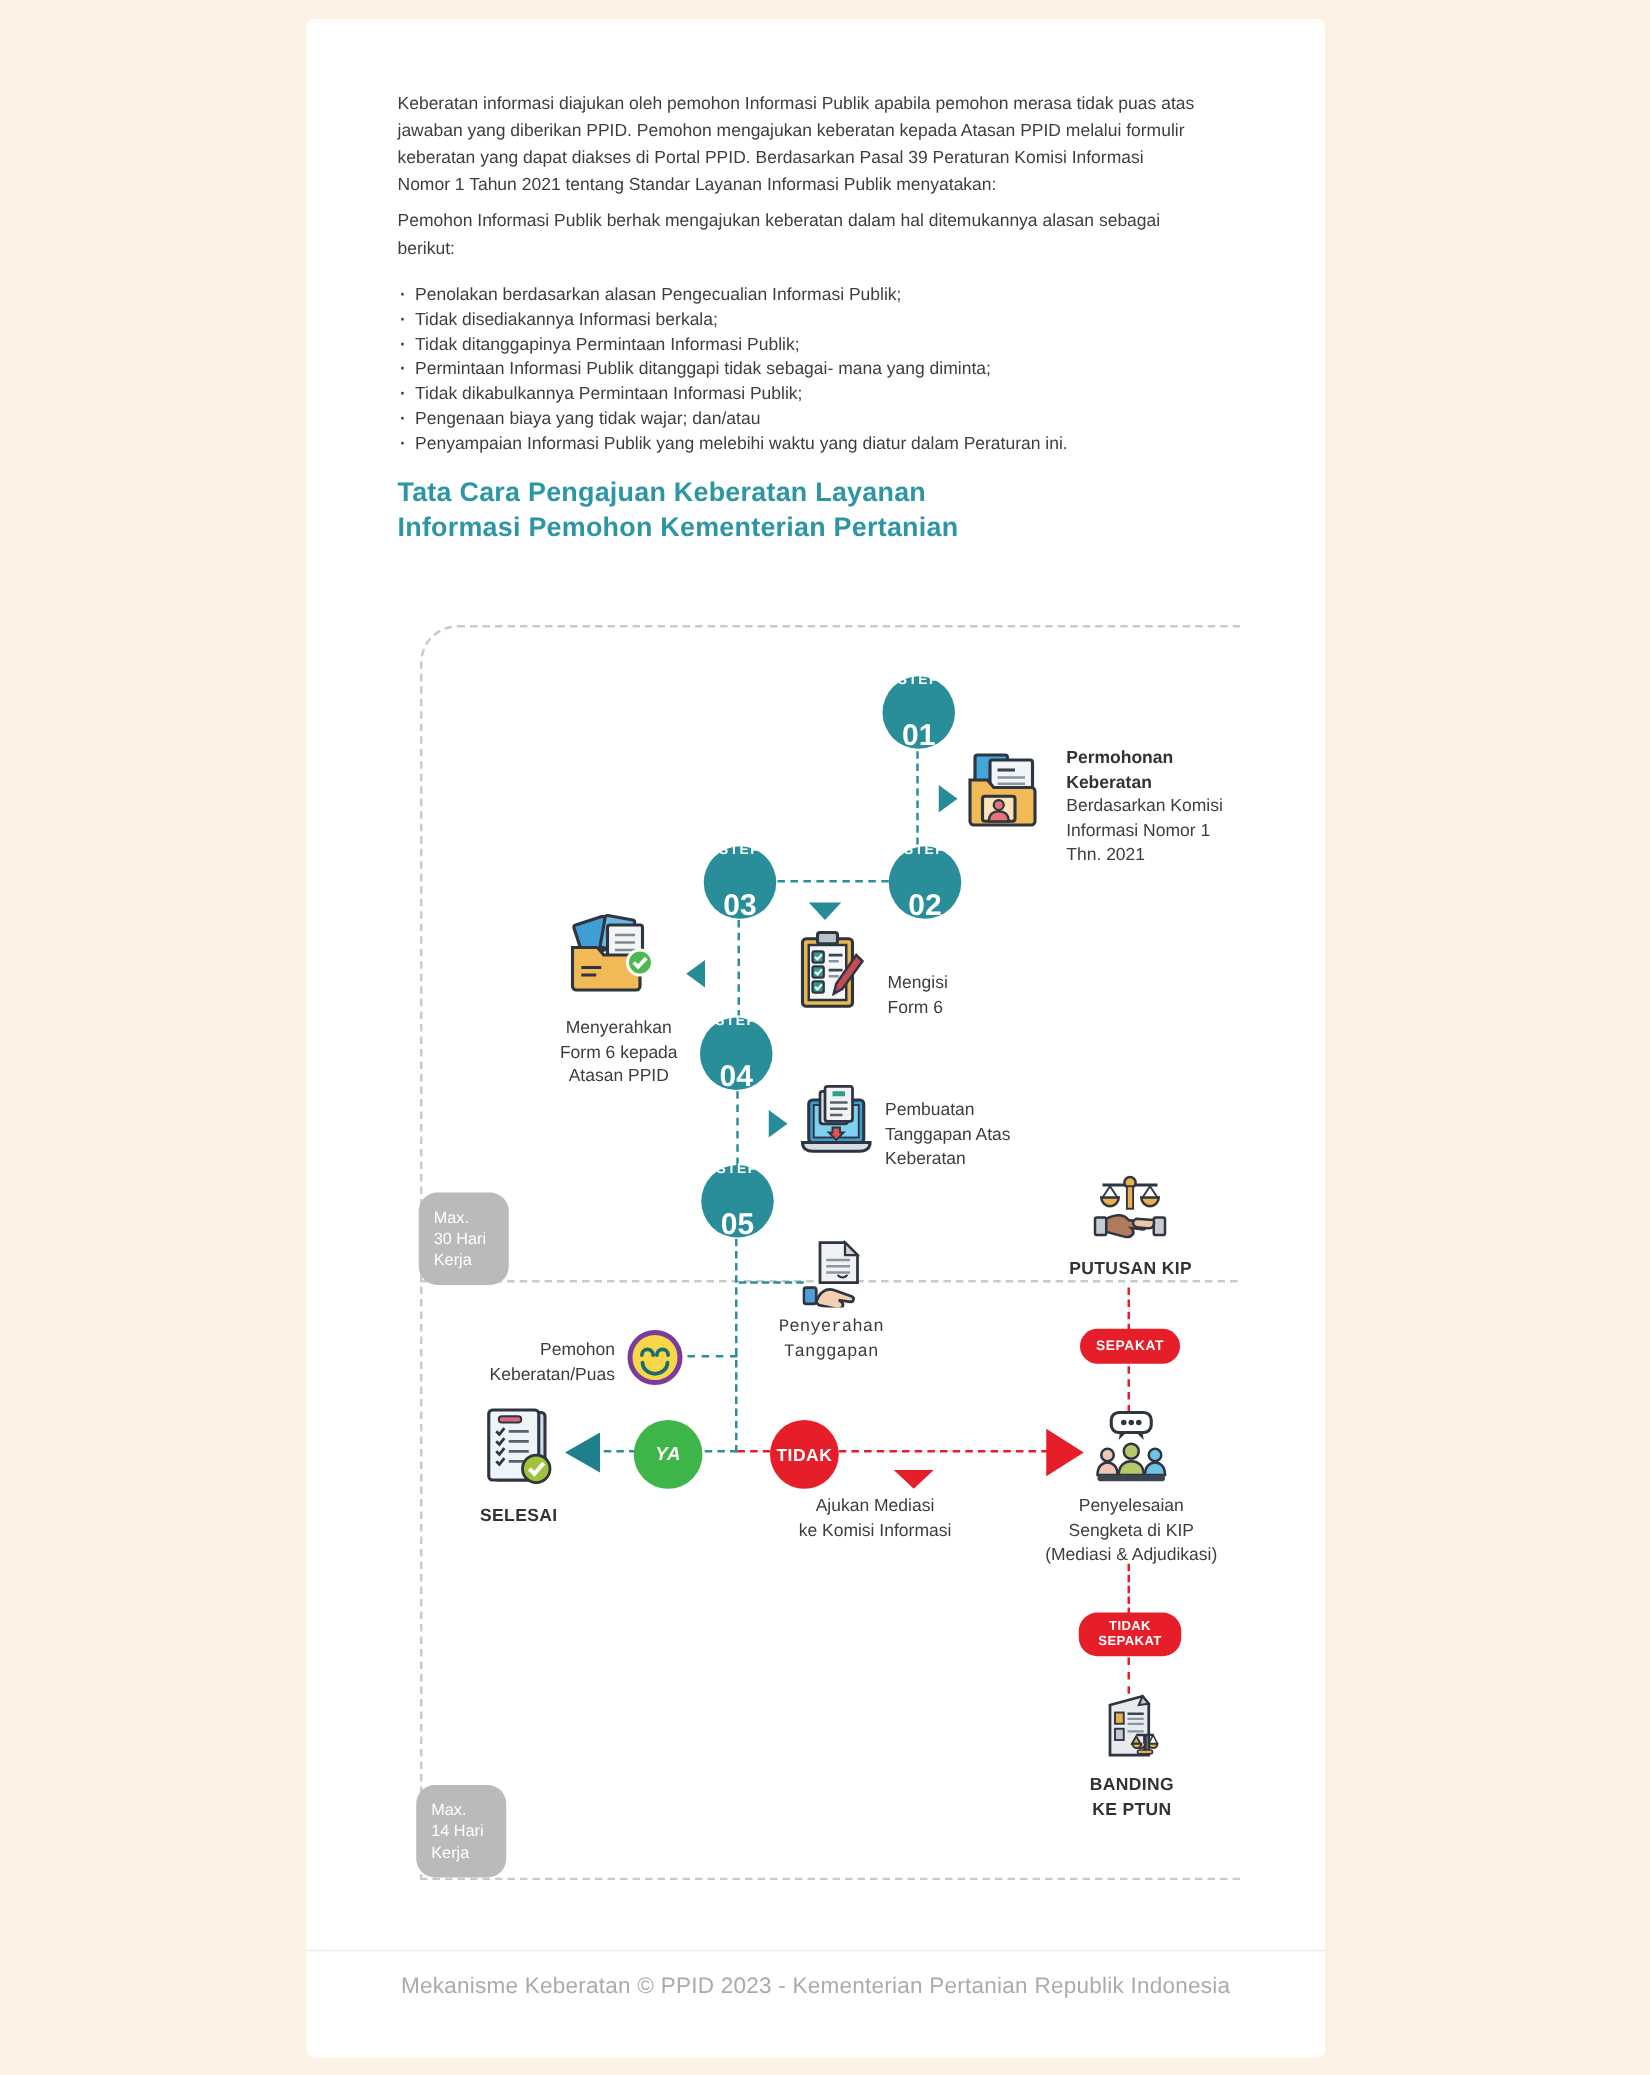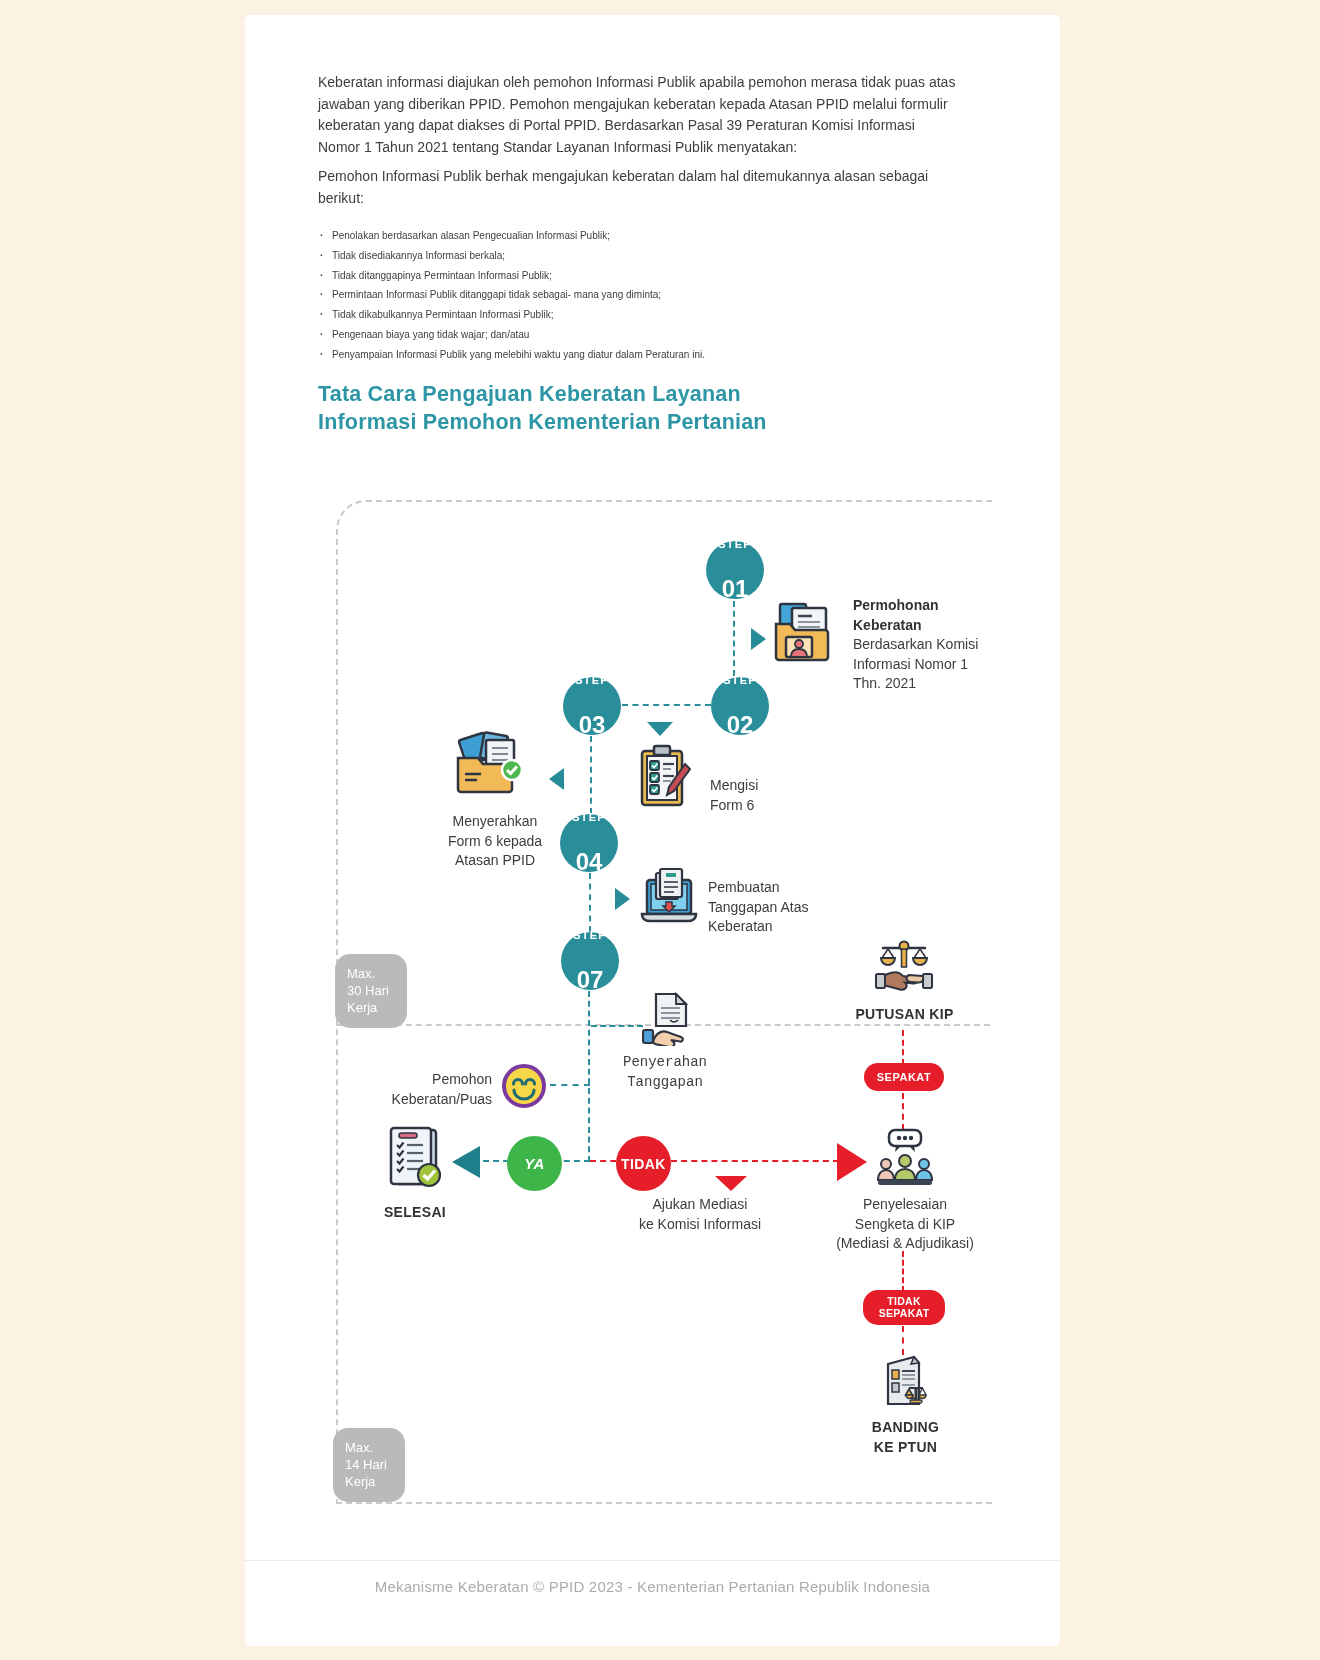--- a/index.html
+++ b/index.html
@@ -3,21 +3,21 @@
 <meta charset="utf-8">
 <style>
   html,body{margin:0;padding:0;}
   .page{position:relative;width:1320px;height:1660px;background:#fcf2e4;font-family:"Liberation Sans",sans-serif;overflow:hidden;}
   .card{position:absolute;left:245px;top:15px;width:815px;height:1631px;background:#ffffff;border-radius:6px;}
   
   .para{position:absolute;left:318px;width:640px;font-size:14px;line-height:21.5px;color:#3e3e3e;}
   .p1{top:72px;}
   .p2{top:166px;}
   .bullets{position:absolute;left:318px;top:226px;width:650px;margin:0;padding:0;list-style:none;}
-  .bullets li{font-size:10px;line-height:19.8px;color:#3e3e3e;padding-left:14px;position:relative;}
+  .bullets li{font-size:14px;line-height:19.8px;color:#3e3e3e;padding-left:14px;position:relative;}
   .bullets li::before{content:"\00b7";position:absolute;left:2px;top:0;color:#3e3e3e;font-weight:bold;}
   .heading{position:absolute;left:318px;top:380px;font-size:21.5px;line-height:28px;font-weight:600;color:#2c96a4;letter-spacing:.2px;}
   
   .region{position:absolute;left:336px;top:500px;width:654px;height:1000px;border-left:2px dashed #c9cacb;border-top:2px dashed #c9cacb;border-bottom:2px dashed #c9cacb;border-top-left-radius:30px;}
   .region-divider{position:absolute;left:336px;top:1024px;width:654px;height:0;border-top:2px dashed #c9cacb;}
   .maxbox{position:absolute;width:72px;height:74px;background:#b9babc;border-radius:15px;color:#ffffff;font-size:13px;line-height:17px;padding:11px 0 0 12px;box-sizing:border-box;z-index:3;}
   
   .step{position:absolute;width:58px;height:58px;border-radius:50%;background:#2a8e9a;color:#fff;display:flex;flex-direction:column;align-items:center;justify-content:center;z-index:4;gap:27px;}
   .step .w{font-size:11px;font-weight:bold;letter-spacing:1.2px;line-height:11px;}
   .step .n{font-size:24px;font-weight:bold;line-height:24px;}
@@ -41,21 +41,21 @@
   .pill.two{font-size:10.5px;line-height:11.5px;letter-spacing:.3px;}
   
   .lbl{position:absolute;font-size:14px;line-height:19.5px;color:#3d3d3d;z-index:3;}
   .lbl.center{text-align:center;}
   .lbl.right{text-align:right;}
   .lbl .b{font-weight:bold;color:#323232;}
   .lbl.boldall{font-weight:bold;color:#323232;letter-spacing:.3px;}
   .icon{position:absolute;z-index:3;}
   
   .footer-rule{position:absolute;left:245px;top:1560px;width:815px;height:0;border-top:1.5px solid #ebebeb;}
-  .footer-text{position:absolute;left:245px;top:1578px;width:815px;text-align:center;font-size:15px;color:#ababab;letter-spacing:.2px;}
+  .footer-text{position:absolute;left:245px;top:1578px;width:815px;text-align:center;font-size:18px;color:#ababab;letter-spacing:.2px;}
 </style>
 </head>
 <body>
 
 <div class="page">
   <div class="card"></div>
 
   <div class="para p1">Keberatan informasi diajukan oleh pemohon Informasi Publik apabila pemohon merasa tidak puas atas jawaban yang diberikan PPID. Pemohon mengajukan keberatan kepada Atasan PPID melalui formulir keberatan yang dapat diakses di Portal PPID. Berdasarkan Pasal 39 Peraturan Komisi Informasi Nomor 1 Tahun 2021 tentang Standar Layanan Informasi Publik menyatakan:</div>
   <div class="para p2">Pemohon Informasi Publik berhak mengajukan keberatan dalam hal ditemukannya alasan sebagai berikut:</div>
   <ul class="bullets">
@@ -120,21 +120,21 @@
   <div class="step" style="left:563px;top:677px;">
     <span class="w">STEP</span>
     <span class="n">03</span>
   </div>
   <div class="step" style="left:560px;top:814px;">
     <span class="w">STEP</span>
     <span class="n">04</span>
   </div>
   <div class="step" style="left:561px;top:932px;">
     <span class="w">STEP</span>
-    <span class="n">07</span>
+    <span class="n">05</span>
   </div>
 
   <div class="dec ya" style="left:507px;top:1136px;font-style:italic;">YA</div>
   <div class="dec tidak" style="left:616px;top:1136px;">TIDAK</div>
   <div class="pill one" style="left:864px;top:1063px;width:80px;height:28px;">SEPAKAT</div>
   <div class="pill two" style="left:863px;top:1290px;width:82px;height:35px;">
     <div>TIDAK</div>
     <div>SEPAKAT</div>
   </div>
 

